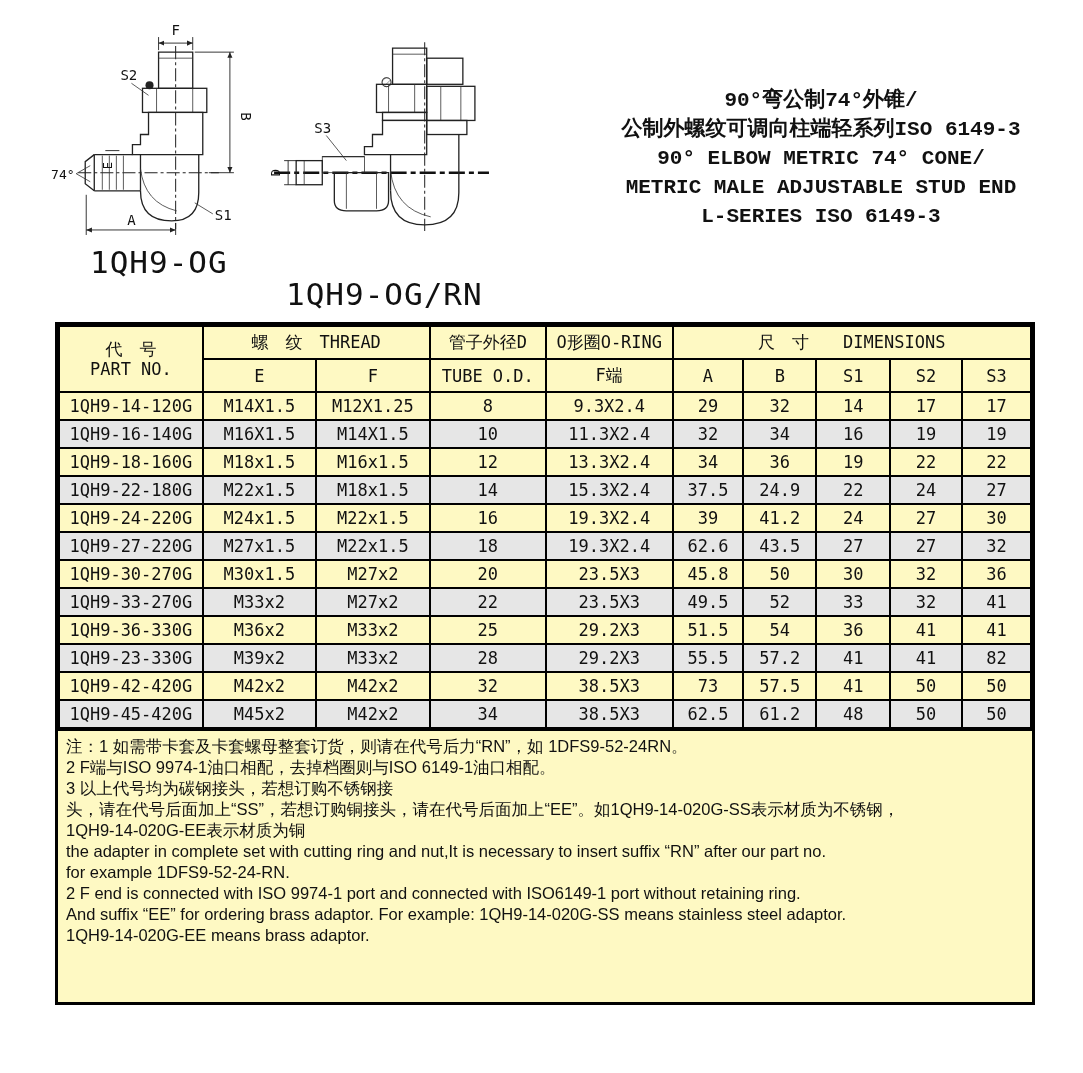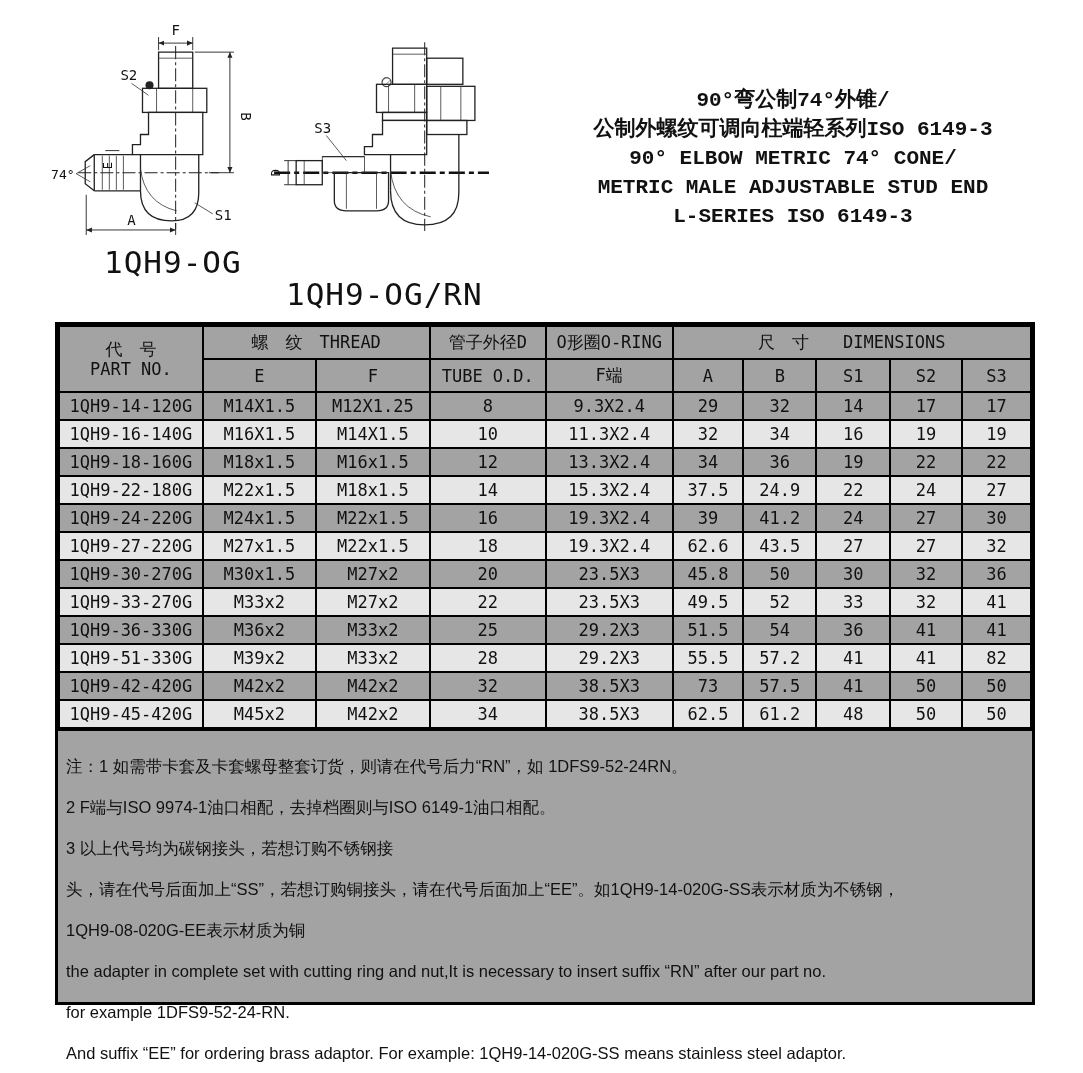--- a/index.html
+++ b/index.html
@@ -11,42 +11,42 @@
   .drawing-left{left:36px;top:22px;}
   .drawing-right{left:256px;top:22px;}
   svg text{font-family:"DejaVu Sans Mono","DejaVu Sans",monospace;fill:#111;}
   .ol{stroke:#222;fill:none;stroke-width:1.3;}
   .thin{stroke:#333;fill:none;stroke-width:0.8;}
   .dim{stroke:#222;fill:none;stroke-width:0.9;}
   .cl{stroke:#222;fill:none;stroke-width:1;stroke-dasharray:13 3 3 3;}
   .clb{stroke:#111;fill:none;stroke-width:2.4;stroke-dasharray:16 4 5 4;}
 
   .model{position:absolute;top:244px;font-size:31px;letter-spacing:1px;color:#111;}
-  .model-left{left:104px;text-align:right;}
+  .model-left{left:90px;text-align:right;}
   .model-right{left:286px;margin-top:32px;}
 
-  .title-block{position:absolute;left:537px;top:86px;width:512px;text-align:center;
+  .title-block{position:absolute;left:565px;top:86px;width:512px;text-align:center;
                font-weight:bold;font-size:21px;line-height:29px;
                font-family:"Liberation Mono","DejaVu Sans Mono",monospace;}
 
   
   .spec-box{position:absolute;left:55px;top:322px;width:980px;height:683px;
-            border:3px solid #000;box-sizing:border-box;background:#a3a3a3;}
+            border:3px solid #000;box-sizing:border-box;background:#fef9c3;}
   table.spec{border-collapse:collapse;table-layout:fixed;width:100%;font-size:17px;}
   table.spec th,table.spec td{border:2px solid #000;text-align:center;vertical-align:middle;
             padding:0;font-weight:normal;white-space:nowrap;overflow:hidden;color:#111;}
   table.spec thead th{height:31px;font-size:17px;}
   table.spec thead th.two-line{line-height:20px;}
   table.spec tbody td{height:26px;}
   table.spec tbody tr.shaded td{background:#e6e6e6;}
 
   .notes{border-top:2px solid #000;height:100%;padding:5px 6px 0 8px;box-sizing:border-box;
          font-family:"Liberation Sans","DejaVu Sans",sans-serif;
          font-size:16.5px;line-height:21px;white-space:nowrap;overflow:hidden;color:#111;}
-  .note-line{height:21px;margin-top:20px;}
+  .note-line{height:21px;}
 </style>
 </head>
 <body>
 
 <div class="page">
 
   <div class="drawing drawing-left">
     <svg width="216" height="216" viewBox="0 0 215 215">
       <defs>
         <pattern id="hatch1" width="5" height="5" patternUnits="userSpaceOnUse" patternTransform="rotate(45)">
@@ -318,21 +318,21 @@
             <td>M33x2</td>
             <td>25</td>
             <td>29.2X3</td>
             <td>51.5</td>
             <td>54</td>
             <td>36</td>
             <td>41</td>
             <td>41</td>
           </tr>
           <tr class="shaded">
-            <td>1QH9-51-330G</td>
+            <td>1QH9-23-330G</td>
             <td>M39x2</td>
             <td>M33x2</td>
             <td>28</td>
             <td>29.2X3</td>
             <td>55.5</td>
             <td>57.2</td>
             <td>41</td>
             <td>41</td>
             <td>82</td>
           </tr>
@@ -360,21 +360,22 @@
             <td>50</td>
             <td>50</td>
           </tr>
         </tbody>
     </table>
     <div class="notes">
         <div class="note-line">注：1 如需带卡套及卡套螺母整套订货，则请在代号后力“RN”，如 1DFS9-52-24RN。</div>
         <div class="note-line">2 F端与ISO 9974-1油口相配，去掉档圈则与ISO 6149-1油口相配。</div>
         <div class="note-line">3 以上代号均为碳钢接头，若想订购不锈钢接</div>
         <div class="note-line">头，请在代号后面加上“SS”，若想订购铜接头，请在代号后面加上“EE”。如1QH9-14-020G-SS表示材质为不锈钢，</div>
-        <div class="note-line">1QH9-08-020G-EE表示材质为铜</div>
+        <div class="note-line">1QH9-14-020G-EE表示材质为铜</div>
         <div class="note-line">the adapter in complete set with cutting ring and nut,It is necessary to insert suffix “RN” after our part no.</div>
         <div class="note-line">for example 1DFS9-52-24-RN.</div>
+        <div class="note-line">2 F end  is connected with ISO 9974-1 port and connected with ISO6149-1 port without retaining ring.</div>
         <div class="note-line">And suffix “EE” for ordering brass adaptor. For example: 1QH9-14-020G-SS  means stainless steel adaptor.</div>
         <div class="note-line">1QH9-14-020G-EE means brass adaptor.</div>
       </div>
   </div>
 
 </div>
 
 </body></html>

